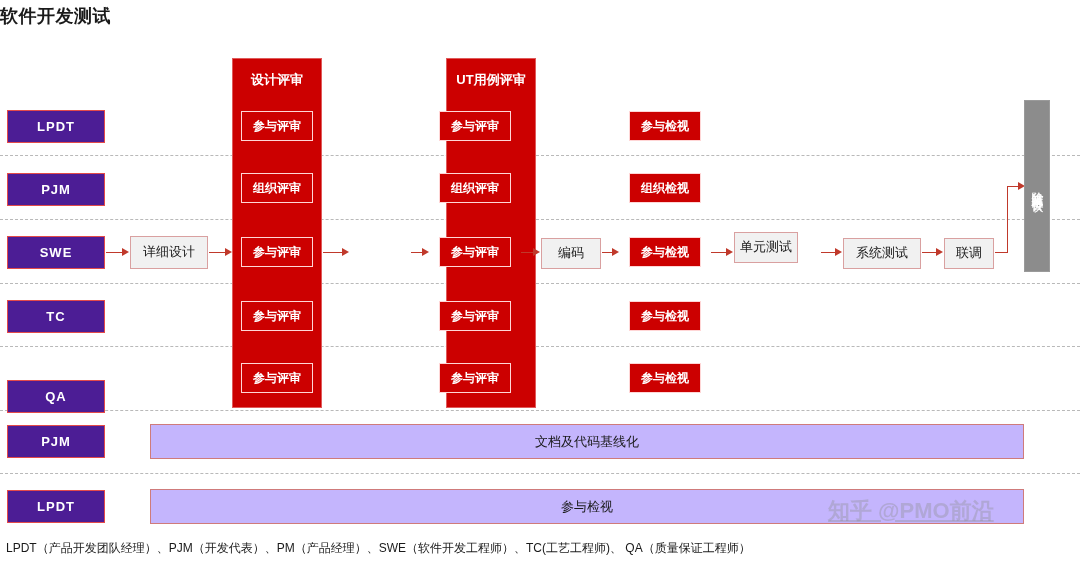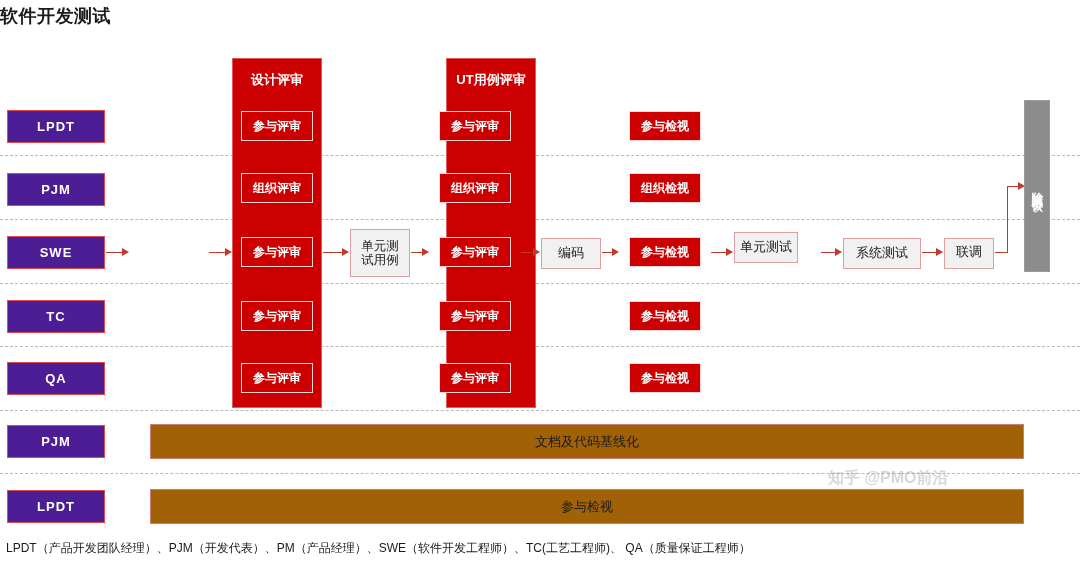--- a/index.html
+++ b/index.html
@@ -103,43 +103,44 @@
     display:flex;align-items:center;justify-content:center;
     letter-spacing:1px;
   }
 
   
   .conn{background:#c0392b;position:absolute;}
 
   
   .wide-bar{
     left:150px;width:874px;height:35px;
-    background:#a16207;
+    background:#c4b5fd;
     border:1px solid #cf7b7b;
     color:#1a1a1a;
     font-size:13px;
     display:flex;align-items:center;justify-content:center;
   }
 
   
   #legend{
     left:6px;top:540px;
     font-size:12px;
     color:#1a1a1a;
     white-space:nowrap;
   }
 
   
   #watermark{
-    left:828px;top:468px;
-    font-size:16px;
+    left:828px;top:496px;
+    font-size:22px;
     color:rgba(140,140,140,0.35);
     font-weight:bold;
     white-space:nowrap;
     pointer-events:none;
+    text-decoration:underline;
   }
 </style>
 </head>
 <body>
 
 <div id="canvas">
 
   <div class="abs" id="page-title">软件开发测试</div>
 
   <div class="abs row-sep" style="top:155px;"></div>
@@ -153,21 +154,21 @@
     <div class="band-title">设计评审</div>
   </div>
   <div class="abs band" style="left:430px;width:90px;margin-left:16px;">
     <div class="band-title">UT用例评审</div>
   </div>
 
   <div class="abs role-label" style="top:110px;">LPDT</div>
   <div class="abs role-label" style="top:173px;">PJM</div>
   <div class="abs role-label" style="top:300px;">TC</div>
   <div class="abs role-label" style="top:236px;">SWE</div>
-  <div class="abs role-label" style="top:362px;">QA</div>
+  <div class="abs role-label" style="top:380px;">QA</div>
   <div class="abs role-label" style="top:425px;">PJM</div>
   <div class="abs role-label" style="top:490px;">LPDT</div>
 
   <div class="abs chip" style="left:241px;top:111px;">参与评审</div>
   <div class="abs chip" style="left:241px;top:173px;">组织评审</div>
   <div class="abs chip" style="left:241px;top:237px;">参与评审</div>
   <div class="abs chip" style="left:241px;top:301px;">参与评审</div>
   <div class="abs chip" style="left:241px;top:363px;">参与评审</div>
 
   <div class="abs chip" style="left:439px;top:111px;">参与评审</div>
@@ -175,33 +176,30 @@
   <div class="abs chip" style="left:439px;top:237px;">参与评审</div>
   <div class="abs chip" style="left:439px;top:301px;">参与评审</div>
   <div class="abs chip" style="left:439px;top:363px;">参与评审</div>
 
   <div class="abs chip" style="left:629px;top:111px;">参与检视</div>
   <div class="abs chip" style="left:629px;top:173px;">组织检视</div>
   <div class="abs chip" style="left:629px;top:237px;">参与检视</div>
   <div class="abs chip" style="left:629px;top:301px;">参与检视</div>
   <div class="abs chip" style="left:629px;top:363px;">参与检视</div>
 
-
-  <div class="abs pbox two-line" style="left:350px;top:229px;width:60px;height:48px;flex-direction:column;">
-    <span>单元测</span>
-    <span>试用例</span>
-  </div>
+  <div class="abs pbox" style="left:130px;top:236px;width:78px;height:33px;">详细设计</div>
+
 
   <div class="abs pbox" style="left:541px;top:238px;width:60px;height:31px;">编码</div>
 
   <div class="abs pbox" style="left:734px;top:232px;width:64px;height:31px;">单元测试</div>
 
   <div class="abs pbox" style="left:843px;top:238px;width:78px;height:31px;">系统测试</div>
 
-  <div class="abs pbox" style="left:944px;top:238px;width:50px;height:31px;font-family:Liberation Mono, monospace;">联调</div>
+  <div class="abs pbox" style="left:944px;top:238px;width:50px;height:31px;">联调</div>
 
   <div class="abs arrow" style="left:106px;top:248px;width:23px;">
     <div class="shaft" style="width:16px;"></div>
       <div class="head" style="left:16px;"></div>
   </div>
   <div class="abs arrow" style="left:209px;top:248px;width:23px;">
     <div class="shaft" style="width:16px;"></div>
       <div class="head" style="left:16px;"></div>
   </div>
   <div class="abs arrow" style="left:323px;top:248px;width:26px;">

